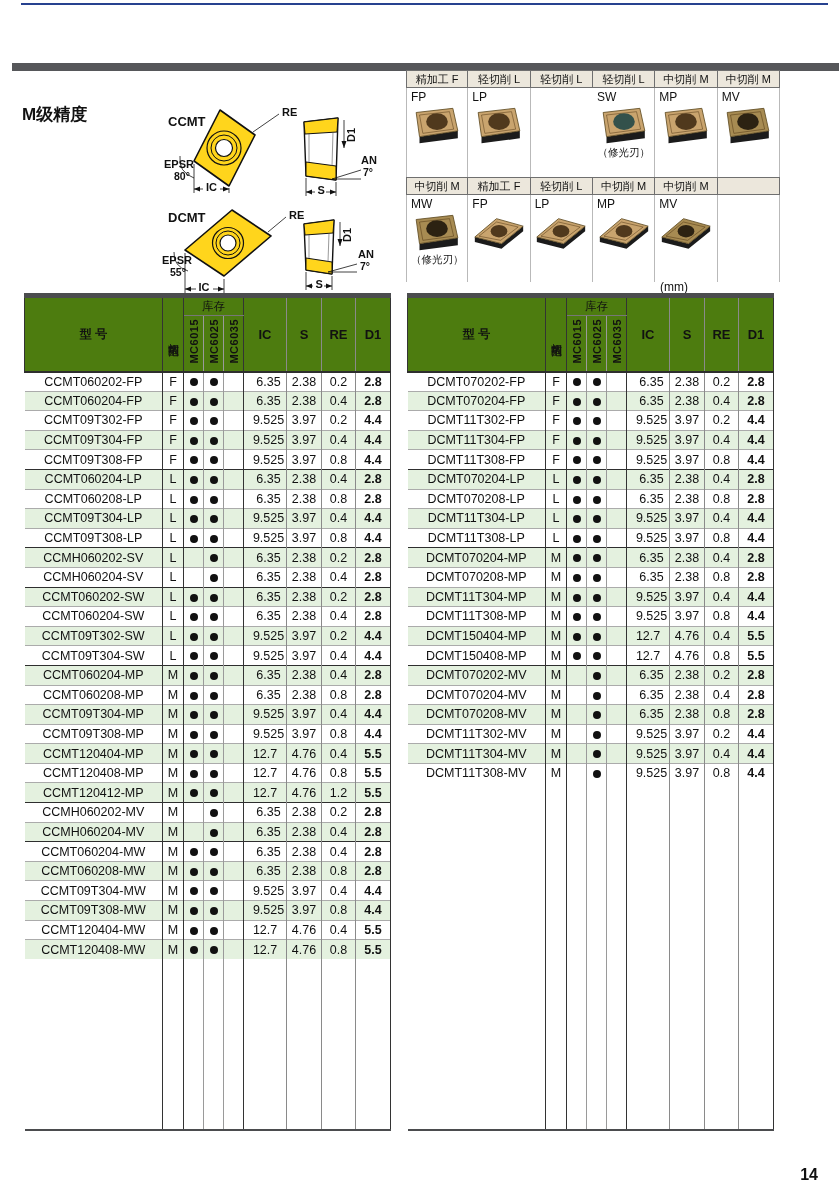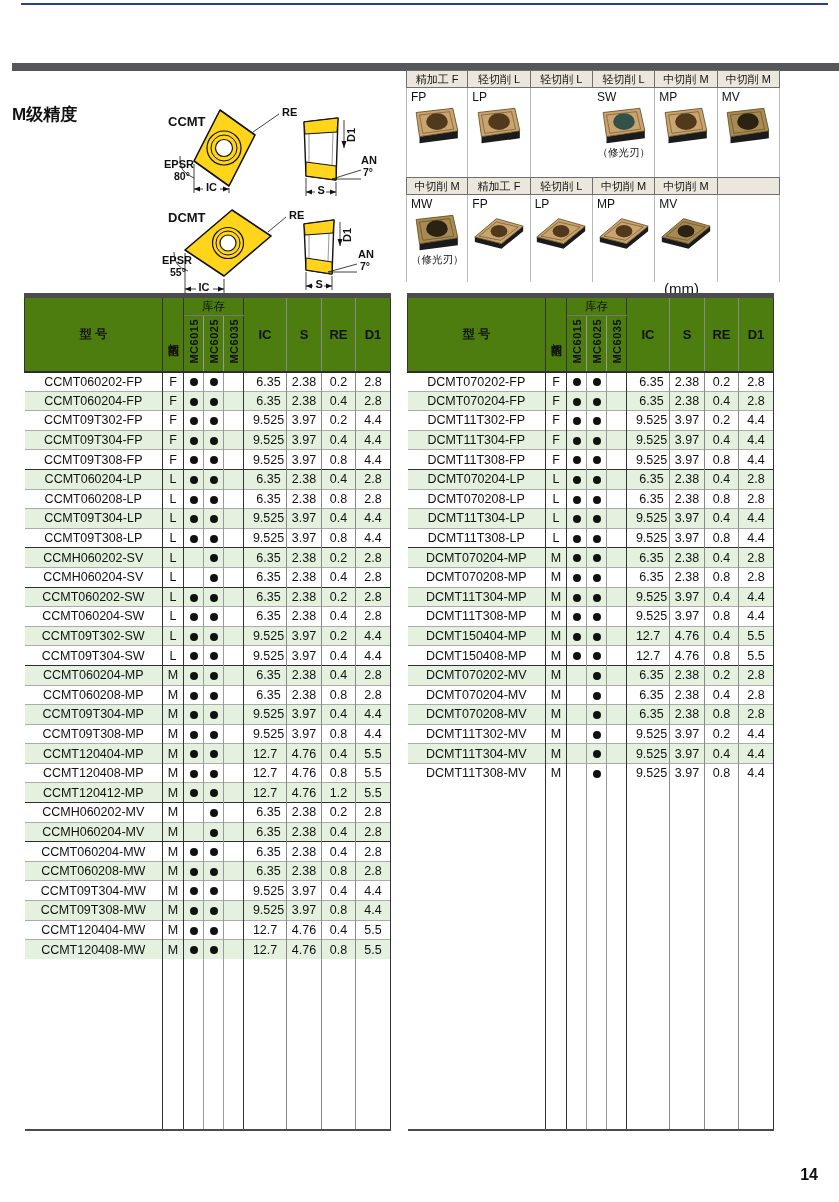--- a/index.html
+++ b/index.html
@@ -5,21 +5,21 @@
   * { margin:0; padding:0; box-sizing:border-box; }
   body { background:#fff; font-family:"Liberation Sans","DejaVu Sans",sans-serif; color:#111; }
   .page { position:relative; width:839px; height:1202px; background:#fff; overflow:hidden; }
 
   
   .top-rule { position:absolute; left:21px; top:3px; width:807px; height:2px; background:#26418F; }
   .section-bar { position:absolute; left:12px; top:63px; width:827px; height:8px; background:#56575A; }
 
   
   .page-title { position:absolute; left:22px; top:72px; font-size:24px; font-weight:bold; letter-spacing:.5px; }
-  .page-subtitle { position:absolute; left:12px; top:103px; font-size:17px; font-weight:600; }
+  .page-subtitle { position:absolute; left:22px; top:103px; font-size:17px; font-weight:600; }
 
   
   .diagram { position:absolute; }
   #diag-ccmt { left:158px; top:96px; width:222px; height:106px; }
   #diag-dcmt { left:158px; top:200px; width:222px; height:96px; }
   .dsvg { width:100%; height:100%; display:block; }
   .dsvg text { font-family:"Liberation Sans","DejaVu Sans",sans-serif; fill:#111; }
   .dname { font-size:13px; font-weight:600; }
   .dlab  { font-size:11px; font-weight:bold; }
   .dsmall{ font-size:10.5px; font-weight:bold; }
@@ -44,21 +44,21 @@
   .gcode { font-size:12px; padding:2px 0 0 4px; }
   .gphoto { display:block; width:56px; height:40px; margin:1px auto 0; }
   .gnote { font-size:10.5px; text-align:center; margin-top:1px; white-space:nowrap; }
   .pbase { fill:#1b1b1b; }
   .prim  { fill:none; stroke:rgba(70,45,10,.55); stroke-width:1; }
   .finish-tan .pface{fill:#C9A46E} .finish-tan .phole{fill:#50391d}
   .finish-gold .pface{fill:#E9B91E} .finish-gold .phole{fill:#9a7a14}
   .finish-bronze .pface{fill:#A78B52} .finish-bronze .phole{fill:#2c2212}
   .finish-teal .pface{fill:#C9A46E} .finish-teal .phole{fill:#33514B}
 
-  .unit-label { position:absolute; left:624px; top:280px; width:115px; text-align:center; font-size:15px; }
+  .unit-label { position:absolute; left:660px; top:280px; width:115px; text-align:left; font-size:12px; }
 
   
   table.spec { position:absolute; top:293px; width:366px; border-collapse:collapse; table-layout:fixed;
                border-top:5px solid #4B4C4E; }
   #table-left { left:24px; } #table-right { left:407px; }
   .spec th { background:#4d7c0f; font-weight:bold; font-size:12px; vertical-align:middle; text-align:center;
              border-left:1px solid #333; border-right:1px solid #333; }
   .spec th.model  { border-right:1.5px solid #333; border-left:1px solid #333; }
   .spec th.range  { border-right:1.5px solid #333; border-left:none; }
   .spec th.stock  { font-weight:normal; font-size:11.5px; border-left:none; border-right:1.5px solid #333;
@@ -75,21 +75,21 @@
   .spec tbody td { height:19.6px; padding:0; font-size:12.5px; text-align:center; vertical-align:middle; }
   .spec tbody tr td { border-top:1px solid #ABABAB; }
   .spec tbody tr:first-child td { border-top:none; }
   .spec tbody tr.sep td { border-top:1.6px solid #2E2E2E; }
   .spec tbody tr.alt td { background:#E4F1DF; }
   td.model { font-weight:normal; }
   td.range { border-left:1.5px solid #333; border-right:1.5px solid #333; font-size:12px; }
   td.mc + td.mc { border-left:1px solid #9a9a9a; }
   td.ic { border-left:1.5px solid #333; text-align:left; padding-left:3px; }
   td.s, td.re, td.d1 { border-left:1px solid #8a8a8a; }
-  td.d1 { border-right:1.5px solid #333; }
+  td.d1 { border-right:1.5px solid #333;font-weight:bold; }
   .dot { display:inline-block; width:8px; height:8px; border-radius:50%; background:#111; vertical-align:middle; }
   .ip { display:inline-block; min-width:14px; text-align:right; }
   tr.filler td { border-top:1.5px solid #2E2E2E; border-bottom:2.5px solid #4B4C4E; background:#fff !important; }
   #table-left tr.filler td { height:171px; }
   #table-right tr.filler td { height:347px; }
 
   .page-number { position:absolute; left:780px; top:1166px; width:38px; text-align:right;
                  font-size:16px; font-weight:bold; }
 </style>
 </head>

